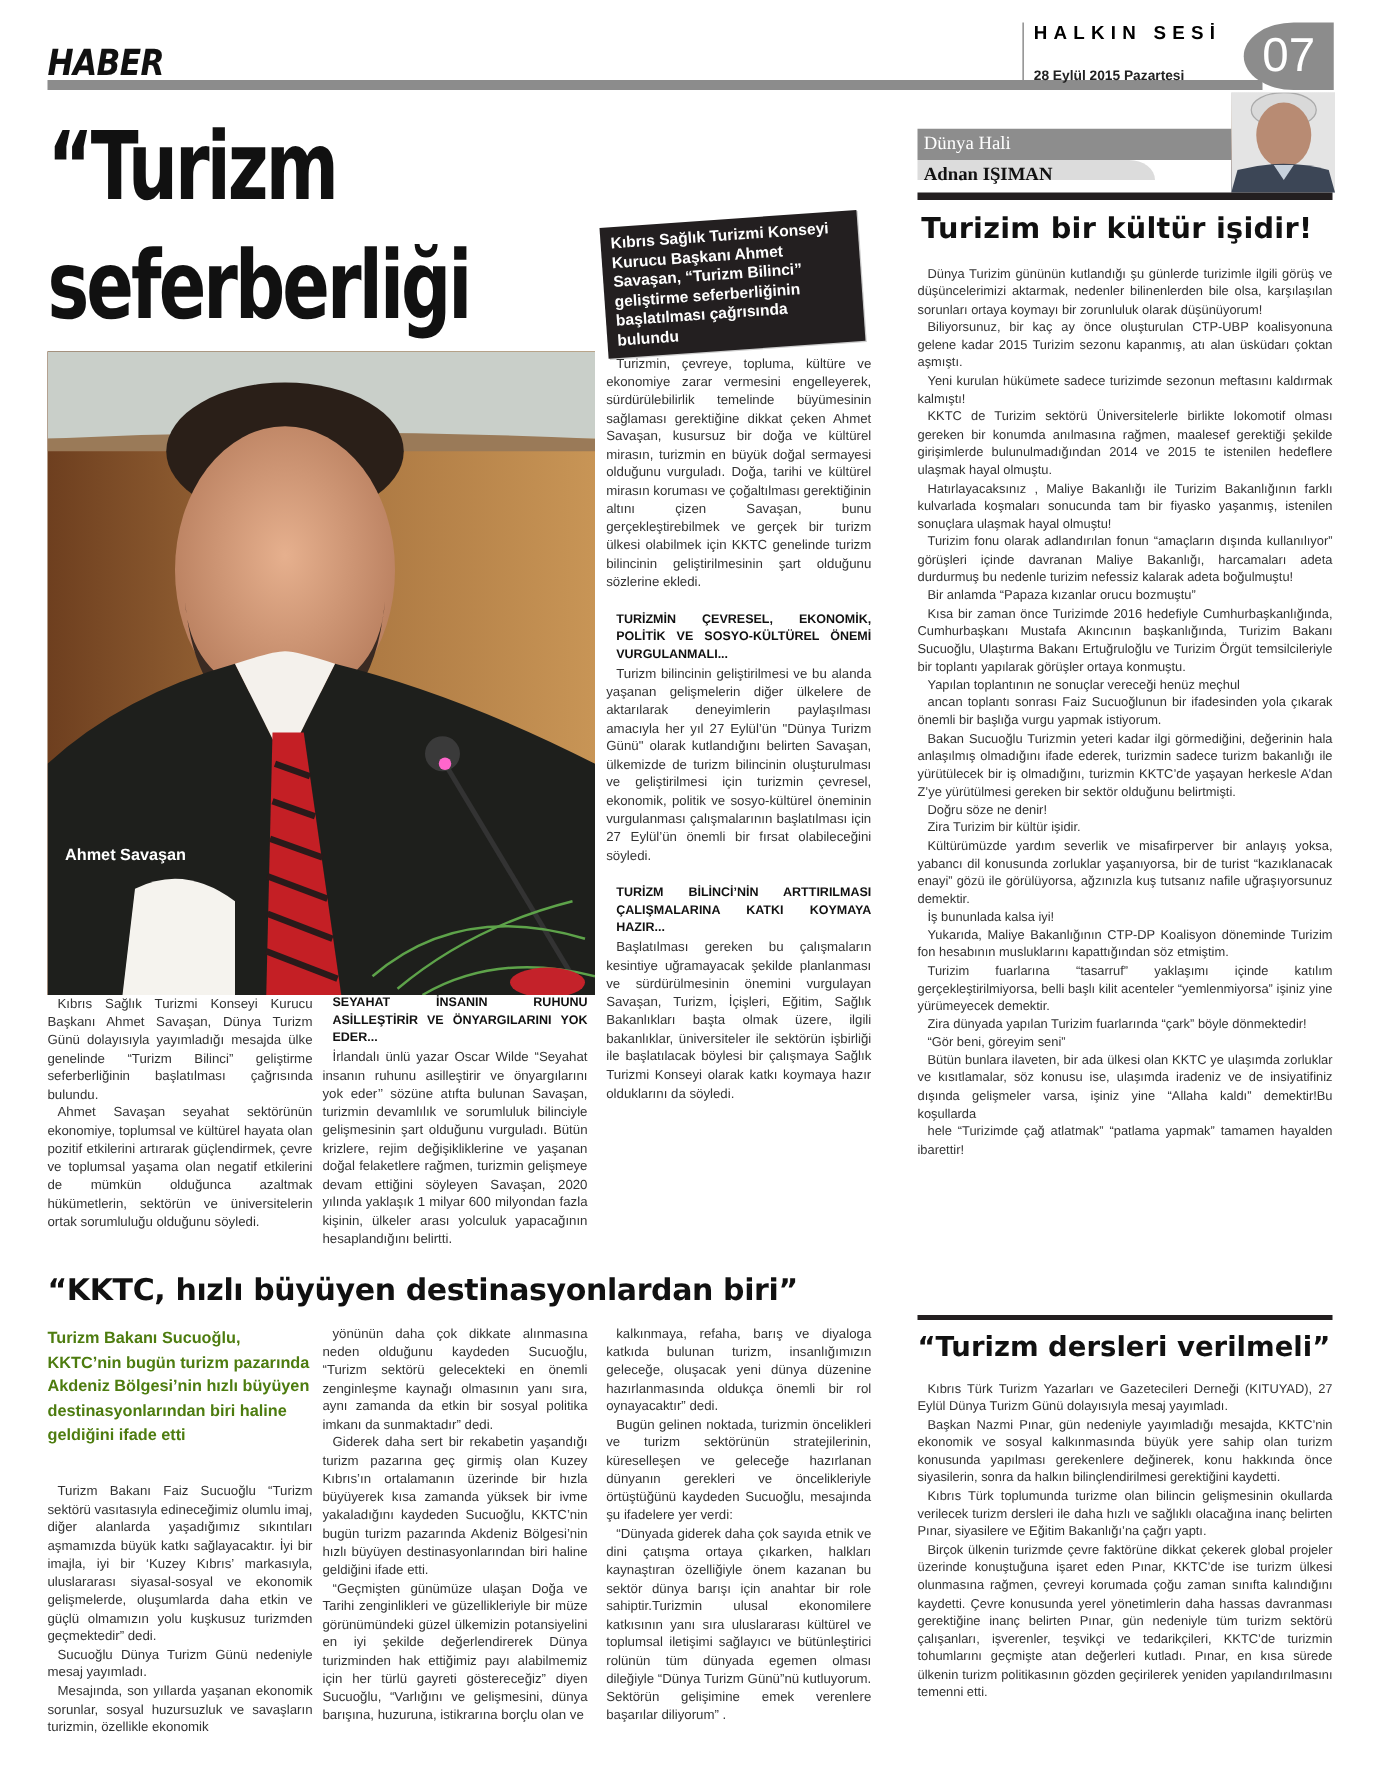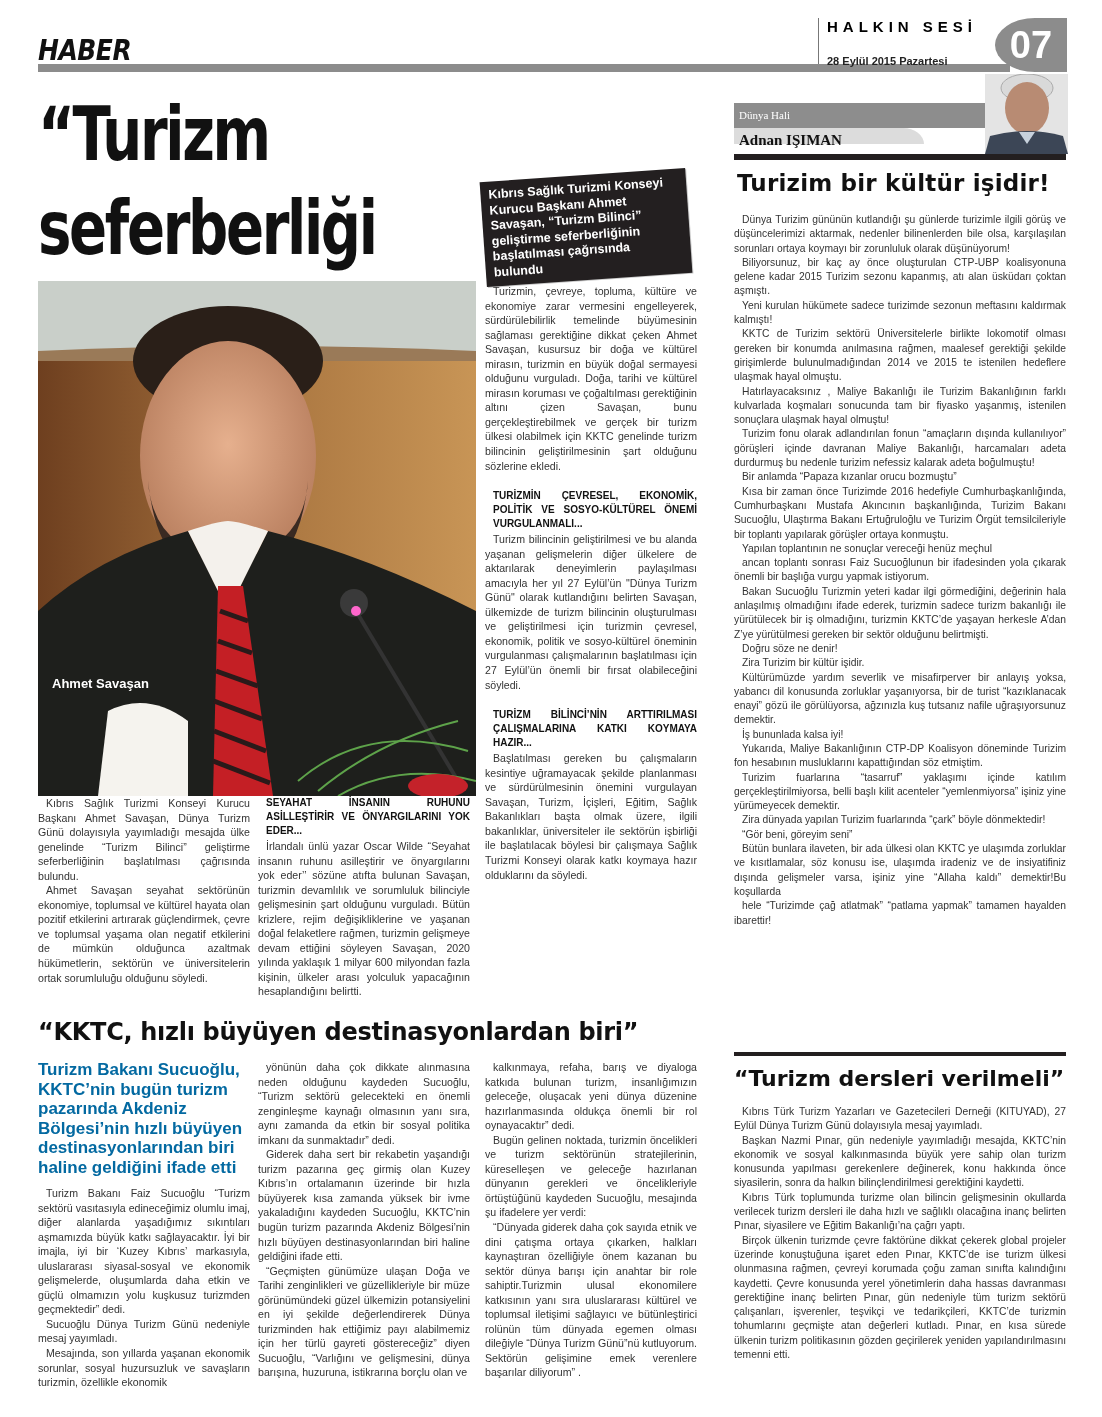--- a/index.html
+++ b/index.html
@@ -3,44 +3,44 @@
 <meta charset="utf-8">
 <style>
   * { box-sizing: border-box; margin: 0; padding: 0; }
   body { width: 1102px; height: 1417px; background: #fff; position: relative; overflow: hidden; font-family: "Liberation Sans", "DejaVu Sans", sans-serif; color: #231f20; }
   .abs { position: absolute; }
   .section-label { left: 38px; top: 36px; font-family: "DejaVu Sans", sans-serif; font-weight: bold; font-style: italic; font-size: 25px; letter-spacing: -0.5px; color: #111; transform: scaleY(1.15); }
   .top-rule { left: 38px; top: 64px; width: 972px; height: 8px; background: #8c8c8c; }
   .masthead { left: 818px; top: 18px; border-left: 1px solid #777; padding-left: 8px; height: 46px; }
   .masthead .paper { font-weight: bold; font-size: 15px; letter-spacing: 5px; color: #000000; }
   .masthead .date { font-weight: bold; font-size: 11px; color: #222; margin-top: 20px; }
-  .page-num { left: 995px; top: 18px; width: 72px; height: 54px; background: #8c8c8c; color: #fff; font-weight: bold; font-size: 38px; display: flex; align-items: center; justify-content: center; border-radius: 40px 0 0 40px / 27px 0 0 27px; }
+  .page-num { left: 995px; top: 18px; width: 72px; height: 54px; background: #8c8c8c; color: #fff; font-weight: normal; font-size: 38px; display: flex; align-items: center; justify-content: center; border-radius: 40px 0 0 40px / 27px 0 0 27px; }
   .headline { left: 38px; top: 86px; width: 660px; font-family: "DejaVu Sans", sans-serif; font-weight: bold; font-size: 72px; line-height: 90px; letter-spacing: -3px; color: #111; transform-origin: left top; transform: scaleX(0.78) scaleY(1.05); }
   .deck { left: 483px; top: 175px; width: 206px; background: #231f20; color: #fff; font-weight: bold; font-size: 12.5px; line-height: 15.5px; padding: 6px 8px; transform: rotate(-4deg); box-shadow: 1px 1px 0 #ccc; }
   .photo { left: 38px; top: 281px; width: 438px; height: 515px; overflow: hidden; background: #7a5230; }
   .photo-caption { left: 52px; top: 628px; color: #fff; font-weight: bold; font-size: 13px; margin-top: 48px; }
   .col-text { font-size: 10.6px; line-height: 14.55px; text-align: justify; color: #333; }
   .col-text p { text-indent: 8px; }
   .subhead { font-weight: bold; font-size: 10px; line-height: 14px; color: #111; margin-left: 8px; margin-bottom: 1px; }
   .col-a { left: 38px; top: 796px; width: 212px; }
   .col-b { left: 258px; top: 796px; width: 212px; }
   .col-c { left: 485px; top: 284px; width: 212px; }
   .col-c .gap { height: 16px; }
   .col-header-box { left: 734px; top: 103px; width: 252px; height: 50px; }
-  .col-header-box .band1 { height: 25px; background: #8d8d8d; color: #fff; font-family: "Liberation Serif", serif; font-size: 11px; padding-left: 5px; line-height: 25px; }
+  .col-header-box .band1 { height: 25px; background: #8d8d8d; color: #fff; font-family: "Liberation Serif", serif; font-size: 15px; padding-left: 5px; line-height: 25px; }
   .col-header-box .band2 { height: 16px; background: #dcdcdc; border-top-right-radius: 30px 23px; width: 190px; font-family: "Liberation Serif", serif; font-weight: bold; font-size: 15px; padding-left: 5px; line-height: 24px; color: #111; }
   .author-photo { left: 985px; top: 74px; width: 83px; height: 80px; background: linear-gradient(180deg, #d8d8d8 0%, #c9b7a5 35%, #8e6b58 60%, #3f4a59 100%); overflow: hidden; }
   .col-rule { left: 734px; top: 154px; width: 332px; height: 6px; background: #231f20; }
   .col-title { left: 737px; top: 170px; font-family: "DejaVu Sans", sans-serif; font-weight: bold; font-size: 23px; color: #111; letter-spacing: 0.2px; }
   .col-body { left: 734px; top: 213px; width: 332px; font-size: 10.3px; line-height: 14.3px; }
   .col-rule2 { left: 734px; top: 1052px; width: 332px; height: 4px; background: #231f20; }
   .box2-title { left: 734px; top: 1066px; font-family: "DejaVu Sans", sans-serif; font-weight: bold; font-size: 22px; color: #111; }
   .box2-body { left: 734px; top: 1105px; width: 332px; font-size: 10.3px; line-height: 14.3px; }
   .story2-title { left: 38px; top: 1018px; font-family: "DejaVu Sans", sans-serif; font-weight: bold; font-size: 24px; color: #111; letter-spacing: -0.3px; }
-  .story2-deck { left: 38px; top: 1060px; width: 212px; font-weight: bold; font-size: 17px; line-height: 19.5px; color: #0369a1; }
+  .story2-deck { left: 38px; top: 1060px; width: 212px; font-weight: bold; font-size: 13px; line-height: 19.5px; color: #4d7c0f; }
   .s2a { left: 38px; top: 1186px; width: 212px; }
   .s2b { left: 258px; top: 1060px; width: 212px; }
   .s2c { left: 485px; top: 1060px; width: 212px; }
 </style>
 </head>
 <body>
 
 <div class="abs section-label">HABER</div>
 <div class="abs top-rule"></div>
 <div class="abs masthead">

